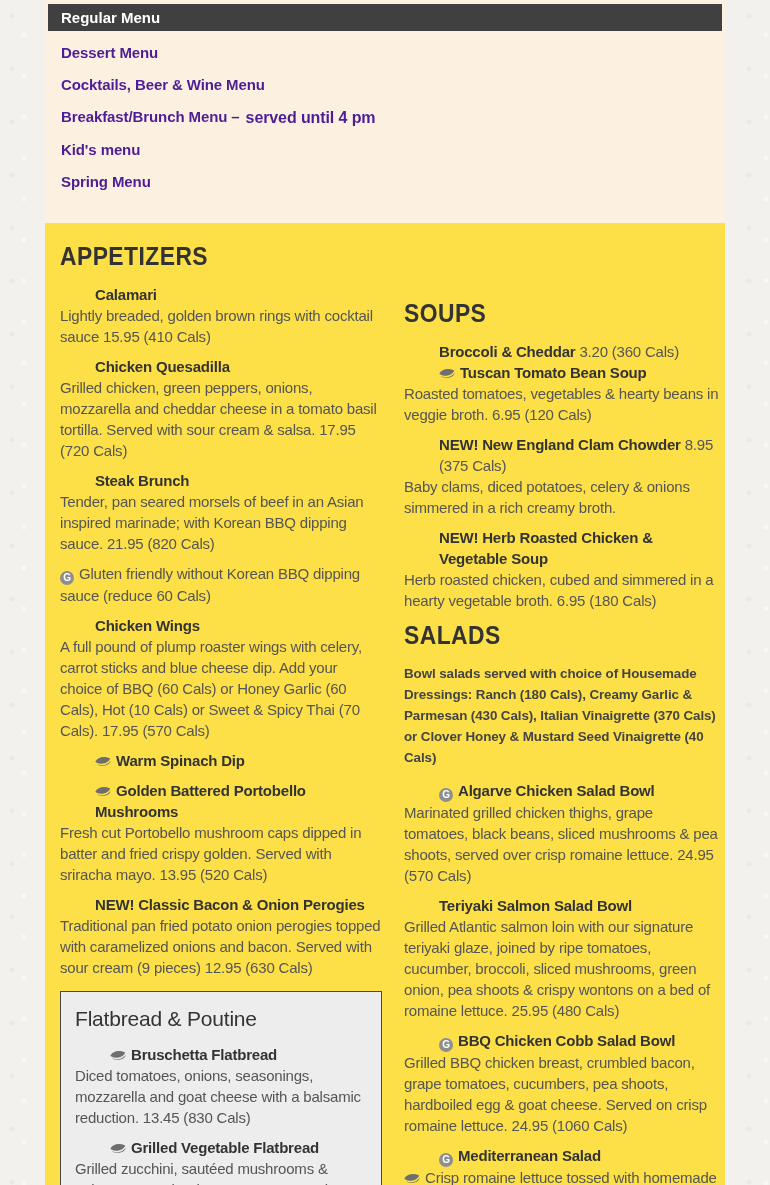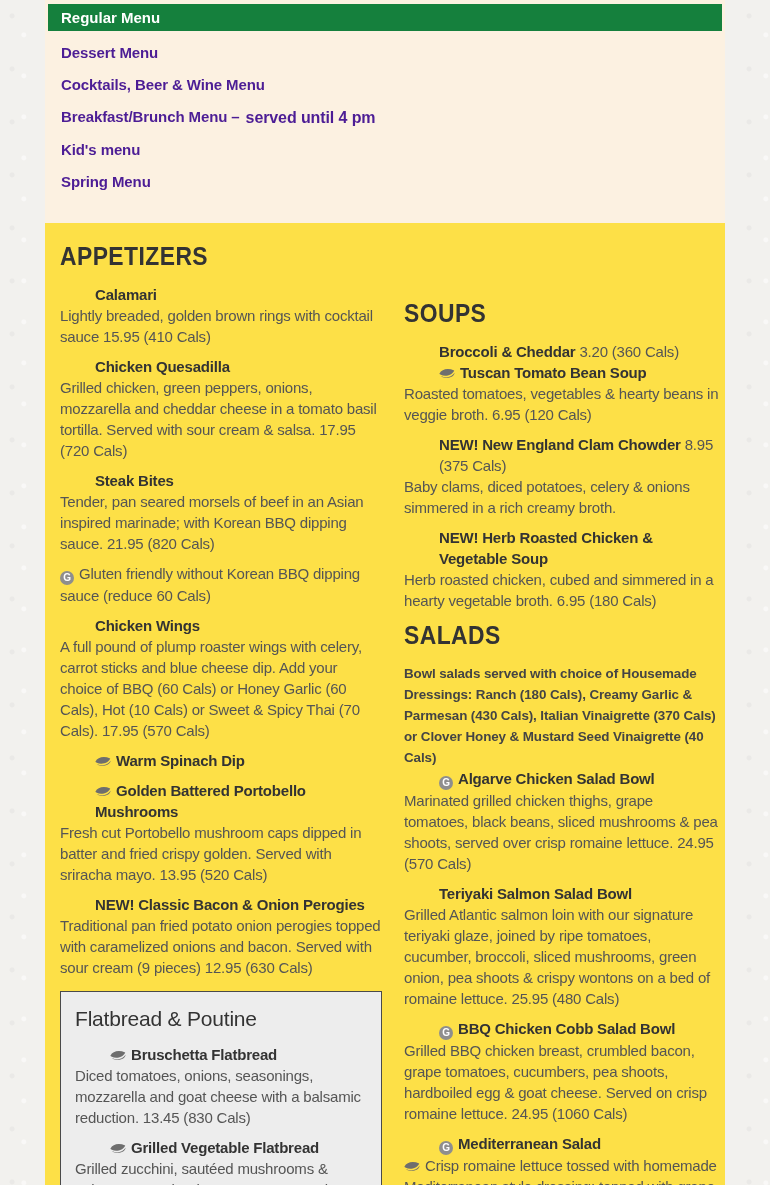--- a/index.html
+++ b/index.html
@@ -11,21 +11,21 @@
       radial-gradient(circle at 18% 30%, rgba(0,0,0,0.03) 0 2px, transparent 3px),
       radial-gradient(circle at 72% 64%, rgba(0,0,0,0.025) 0 2px, transparent 3px),
       radial-gradient(circle at 45% 85%, rgba(255,255,255,0.5) 0 2px, transparent 3px);
     background-size: 67px 53px, 89px 71px, 53px 41px;
   }
   .page { width: 680px; margin: 0 auto; height: 1185px; }
 
   
   .nav-box { background: #fcf1e1; height: 223px; padding: 4px 3px 0 3px; }
   .nav-header {
-    display: block; background: #15803d; color: #ffffff;
+    display: block; background: #404040; color: #ffffff;
     font-size: 15px; font-weight: bold; line-height: 27px;
     padding: 0 13px; text-decoration: none;
   }
   .nav-links { padding: 5px 13px 0 13px; }
   .nav-link {
     display: flex; align-items: center; height: 32.4px;
     color: #4c1d95; font-size: 15px; font-weight: bold; text-decoration: none;
     letter-spacing: -0.1px;
   }
   .nav-link .small-note { font-size: 16px; font-weight: bold; margin-left: 6px; padding-top: 2px; }
@@ -52,21 +52,21 @@
     text-align: center; line-height: 14px; vertical-align: -2px; margin-right: 5px;
   }
   .leaf-icon { display: inline-block; width: 17px; margin-right: 4px; }
   .leaf-icon svg { width: 16px; height: 12px; fill: #6e6e6e; vertical-align: -1px; }
 
   .menu-box { border: 1px solid #4a4a4a; background: #ededed; padding: 11px 14px; margin-top: 13px; }
   .box-title { font-size: 21px; font-weight: normal; color: #333333; margin: 4px 0 13px 0; letter-spacing: -0.2px; }
 
   .salads-intro {
     font-size: 13.4px; font-weight: bold; color: #444444;
-    line-height: 21px; letter-spacing: -0.1px;
+    line-height: 21px; margin-bottom: 12px; letter-spacing: -0.1px;
   }
 </style>
 </head>
 <body>
 
 <div class="page">
 
   <div class="nav-box">
     <a class="nav-header" href="#">Regular Menu</a>
     <div class="nav-links">
@@ -99,21 +99,21 @@
           <div class="item-name">Calamari</div>
           <div class="item-desc">Lightly breaded, golden brown rings with cocktail sauce 15.95 (410 Cals)</div>
         </div>
 
         <div class="item">
           <div class="item-name">Chicken Quesadilla</div>
           <div class="item-desc">Grilled chicken, green peppers, onions, mozzarella and cheddar cheese in a tomato basil tortilla. Served with sour cream &amp; salsa. 17.95 (720 Cals)</div>
         </div>
 
         <div class="item">
-          <div class="item-name">Steak Bites</div>
+          <div class="item-name">Steak Brunch</div>
           <div class="item-desc">Tender, pan seared morsels of beef in an Asian inspired marinade; with Korean BBQ dipping sauce. 21.95 (820 Cals)</div>
         </div>
 
         <div class="item item-desc">
           <span class="g-icon">G</span><span>Gluten friendly without Korean BBQ dipping sauce (reduce 60 Cals)</span>
         </div>
 
         <div class="item">
           <div class="item-name">Chicken Wings</div>
           <div class="item-desc">A full pound of plump roaster wings with celery, carrot sticks and blue cheese dip. Add your choice of BBQ (60 Cals) or Honey Garlic (60 Cals), Hot (10 Cals) or Sweet &amp; Spicy Thai (70 Cals). 17.95 (570 Cals)</div>

